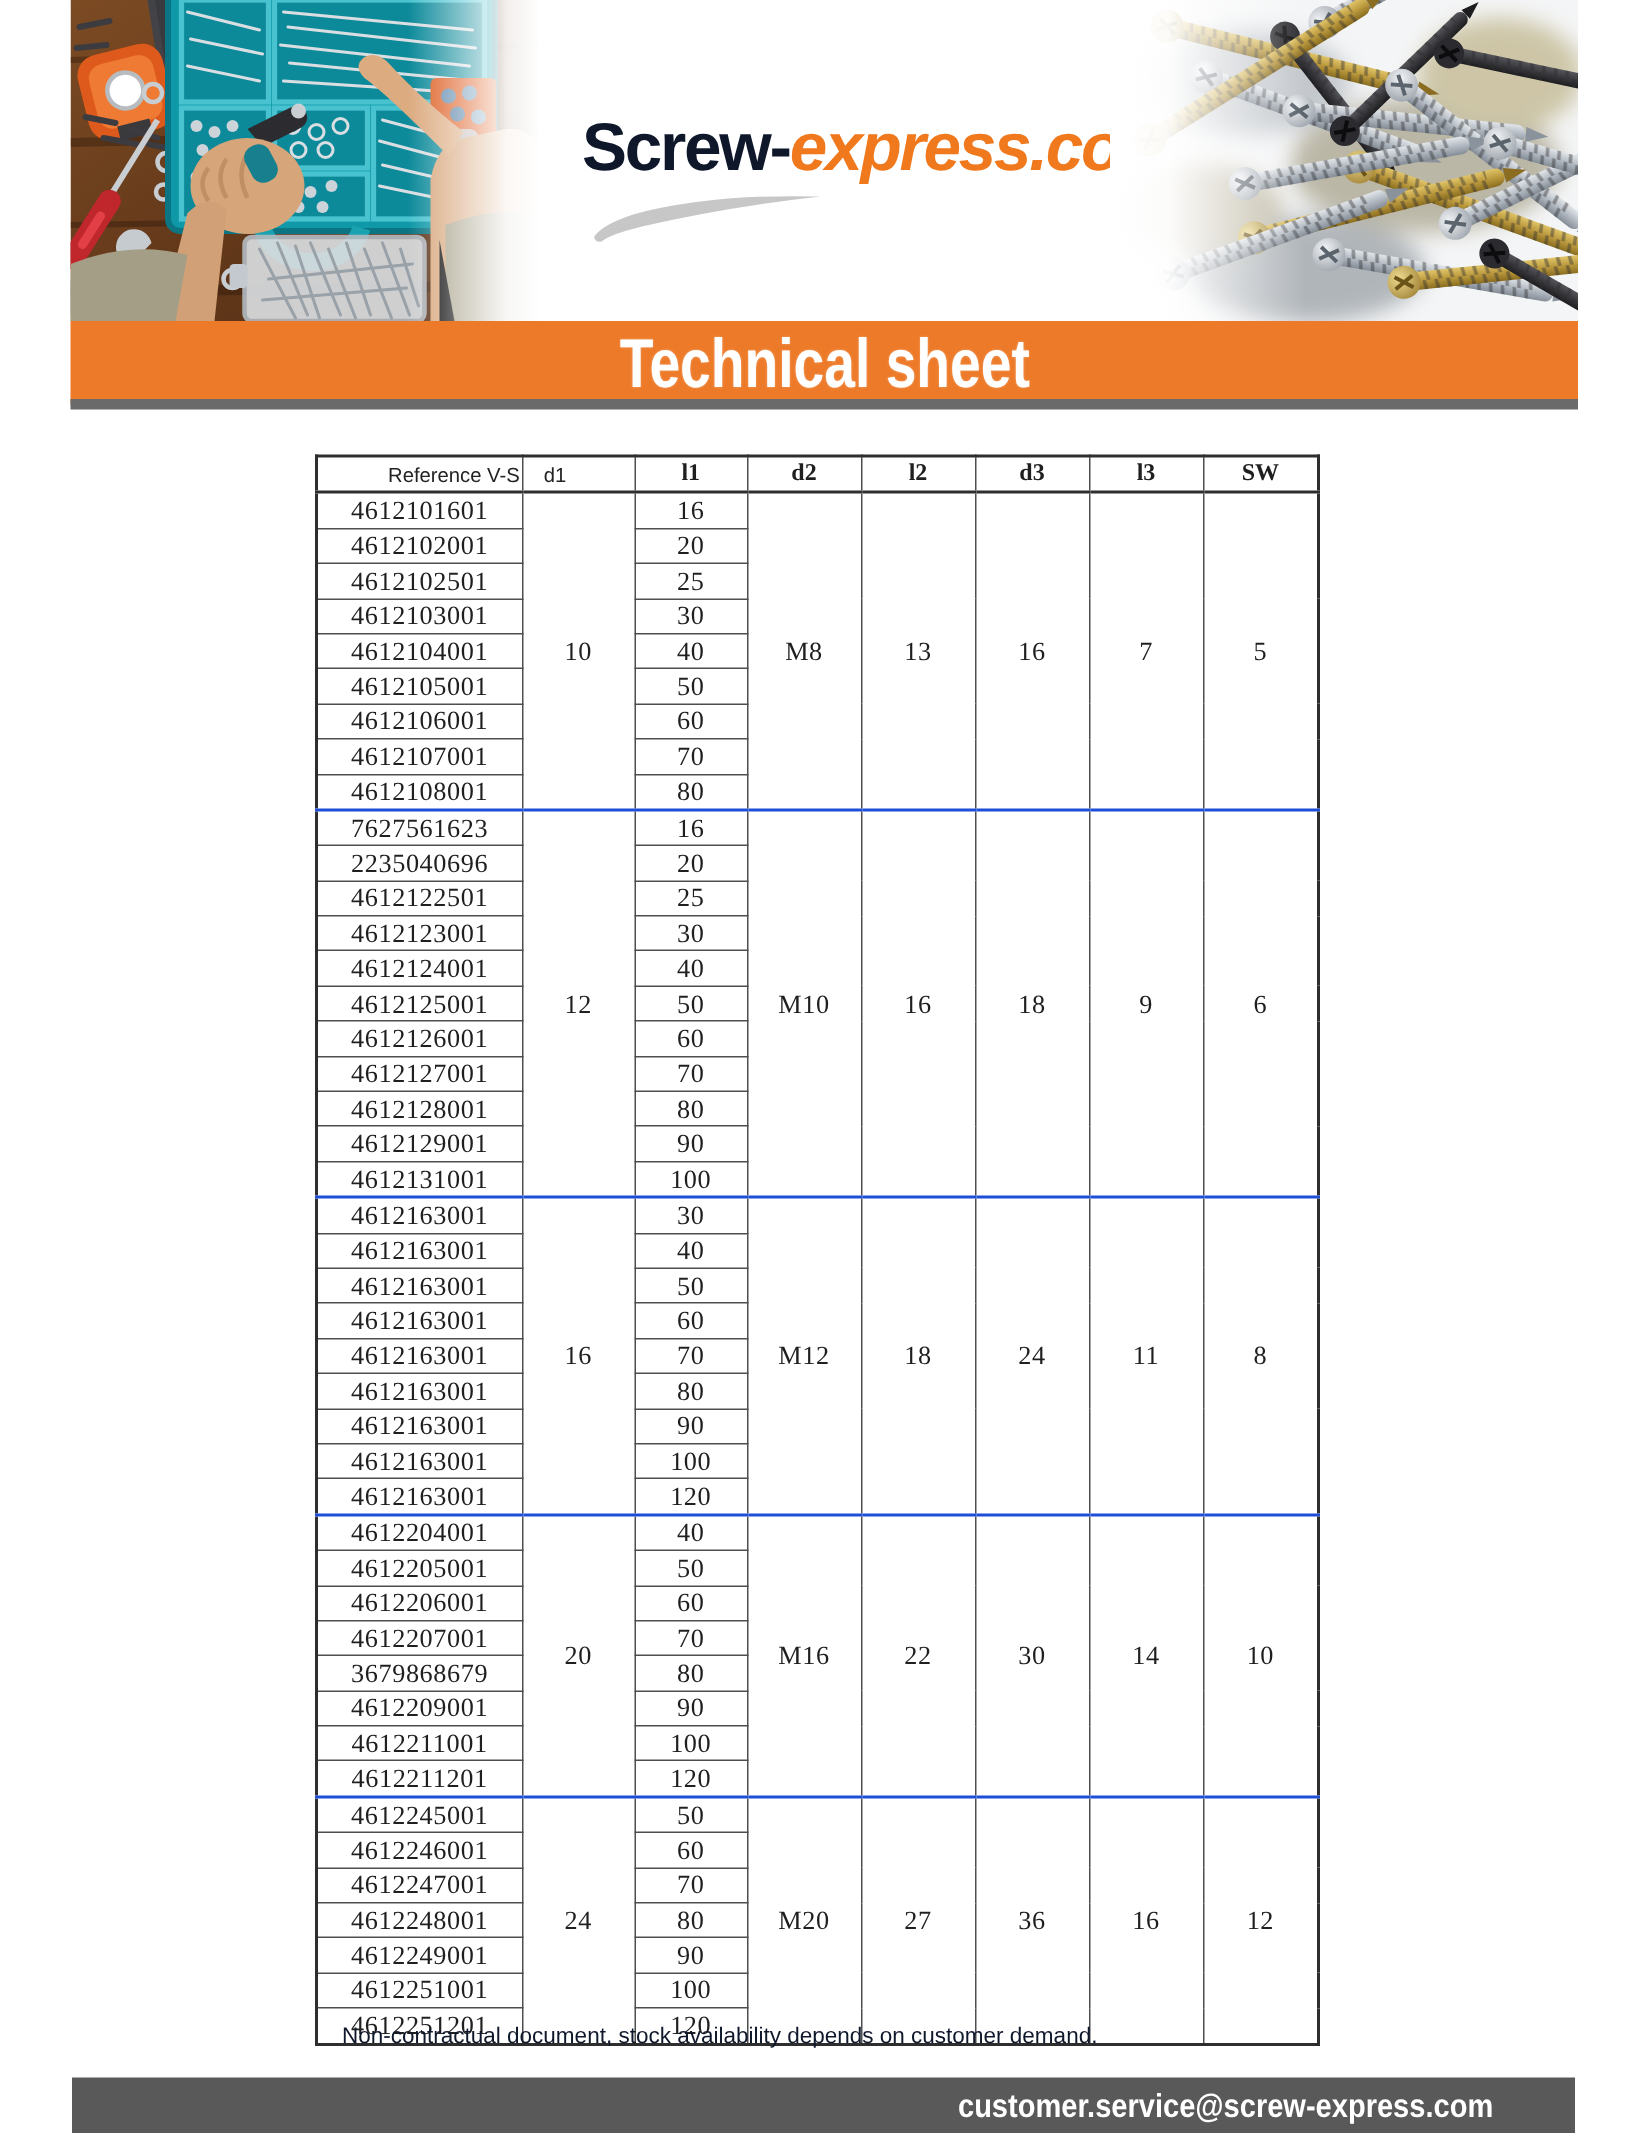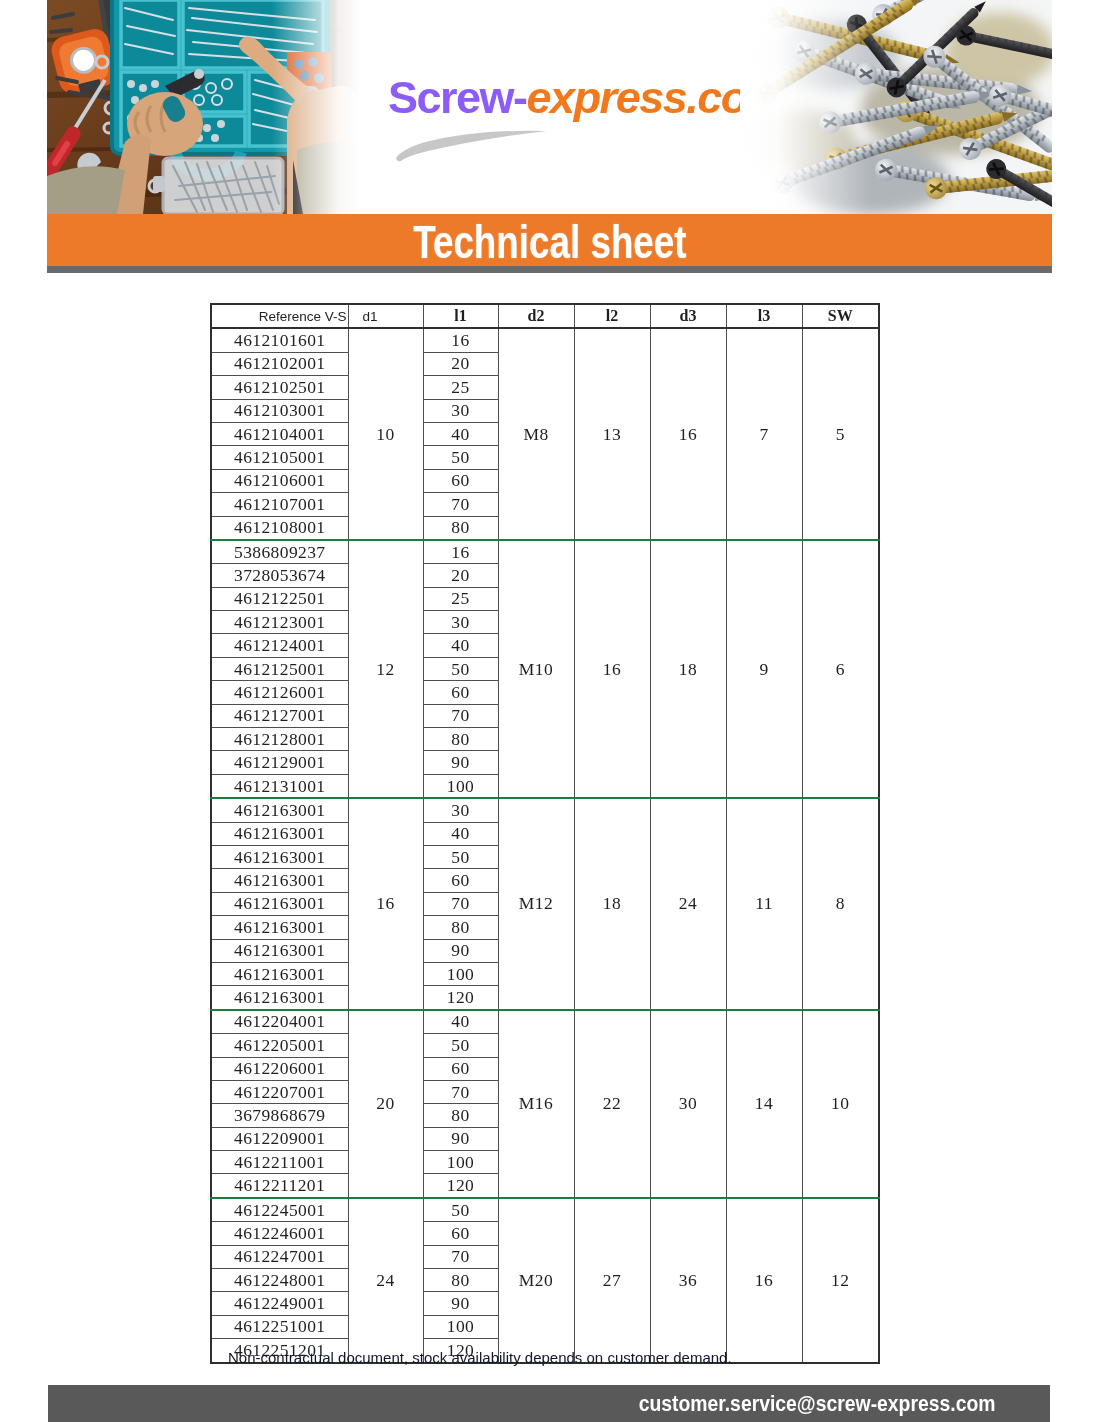--- a/index.html
+++ b/index.html
@@ -6,21 +6,21 @@
   .page{position:relative;width:1100px;height:1422px;background:#ffffff;overflow:hidden;
         font-family:"Liberation Sans",sans-serif;margin:0 auto;}
 
   
   .photo{position:absolute;top:0;height:214px;display:block;}
   .photo-left{left:47px;width:313px;}
   .photo-right{left:740px;width:312px;}
 
   .logo{position:absolute;left:388px;top:74px;white-space:nowrap;
         font-size:45px;font-weight:bold;letter-spacing:-1.5px;line-height:48px;}
-  .logo .p1{color:#8b5cf6;}
+  .logo .p1{color:#0f172a;}
   .logo .p2{color:#f0791d;font-style:italic;}
   .logo-swoosh{position:absolute;left:392px;top:124px;width:158px;height:40px;}
 
   .banner{position:absolute;left:47px;top:214px;width:1005px;height:56px;background:#ed7a28;
           display:flex;align-items:center;justify-content:center;}
   .banner-title{display:inline-block;transform:scaleX(0.8);color:#ffffff;font-weight:bold;
                 font-size:46px;letter-spacing:0px;line-height:52px;
                 text-shadow:0 0 2px rgba(255,255,255,0.35);}
   .banner-strip{position:absolute;left:47px;top:266px;width:1005px;height:7px;background:#6a6a6a;}
 
@@ -30,21 +30,21 @@
   .spec-table td,.spec-table th{border:1px solid #4e4e4e;text-align:center;padding:0;
               overflow:hidden;height:22.4px;vertical-align:middle;}
   .spec-table thead tr{height:22px;}
   .spec-table th{border-bottom:2px solid #2e2e2e;}
   th.h-sans{font-family:"Liberation Sans",sans-serif;font-size:13.5px;font-weight:normal;color:#232323;}
   th.h-ref{text-align:right;padding-right:1px;margin-left:11px;}
   th.h-d1{text-align:left;padding-left:14px;}
   th.h-serif{font-family:"Liberation Serif",serif;font-size:16px;font-weight:bold;}
   .spec-table td{font-family:"Liberation Serif",serif;font-size:17.5px;line-height:21px;
                  letter-spacing:0.4px;}
-  .spec-table tr.group-start td{border-top:2px solid #15803d;}
+  .spec-table tr.group-start td{border-top:2px solid #1d4ed8;}
 
   
   .footnote{position:absolute;left:228px;top:1349px;font-size:15px;color:#0f172a;
             font-family:"Liberation Sans",sans-serif;}
   .footer-bar{position:absolute;left:48px;top:1385px;width:1002px;height:37px;background:#595959;
               display:flex;align-items:center;justify-content:flex-end;}
   .footer-email{display:inline-block;transform:scaleX(0.88);transform-origin:right center;
                 color:#ffffff;font-weight:bold;font-size:22px;margin-right:55px;letter-spacing:0px;}
 </style>
 </head>
@@ -385,31 +385,31 @@
         </tr>
         <tr>
           <td>4612107001</td>
           <td>70</td>
         </tr>
         <tr>
           <td>4612108001</td>
           <td>80</td>
         </tr>
         <tr class="group-start">
-          <td>5386809237</td>
+          <td>7627561623</td>
           <td rowspan="11">12</td>
           <td>16</td>
           <td rowspan="11">M10</td>
           <td rowspan="11">16</td>
           <td rowspan="11">18</td>
           <td rowspan="11">9</td>
           <td rowspan="11">6</td>
         </tr>
         <tr>
-          <td>3728053674</td>
+          <td>2235040696</td>
           <td>20</td>
         </tr>
         <tr>
           <td>4612122501</td>
           <td>25</td>
         </tr>
         <tr>
           <td>4612123001</td>
           <td>30</td>
         </tr>

